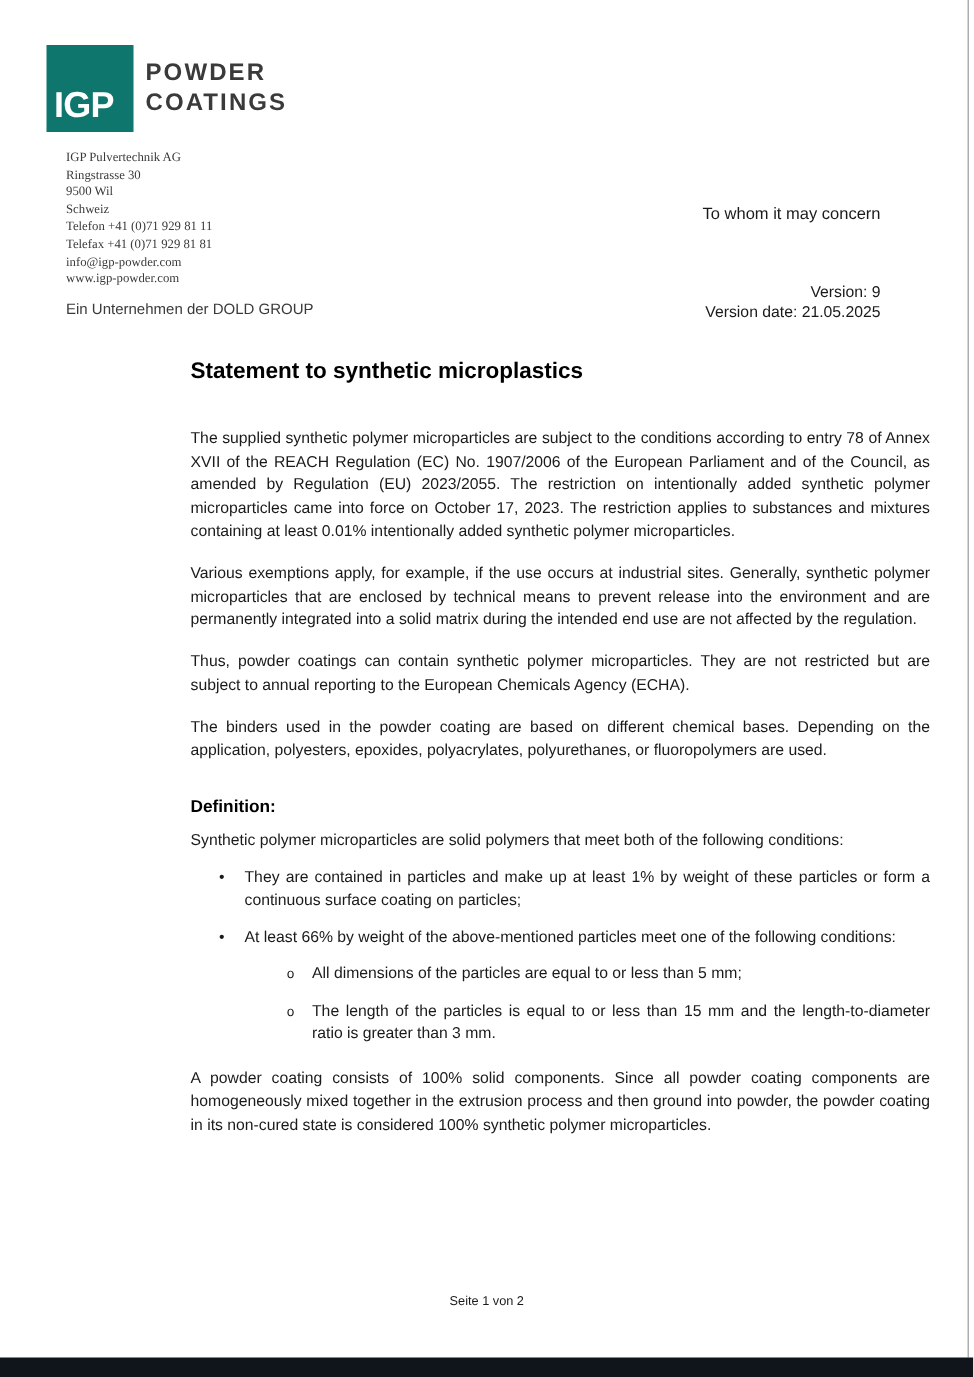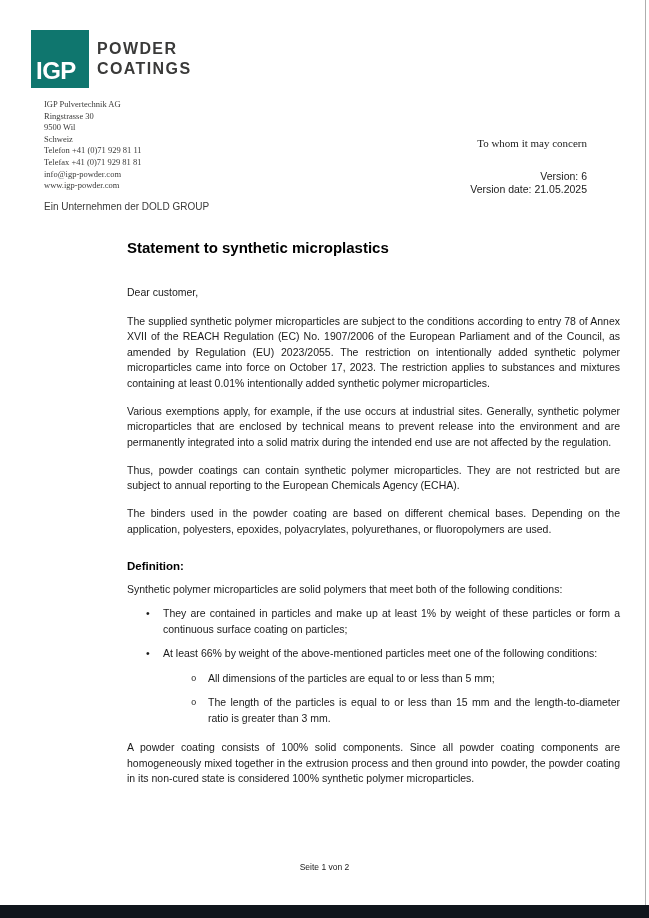--- a/index.html
+++ b/index.html
@@ -78,21 +78,21 @@
     color: #3A3A39;
   }
   .meta {
     position: absolute;
     right: 62px;
     top: 137px;
     text-align: right;
     font-size: 11px;
     line-height: 13px;
   }
-  .meta .recipient { margin-bottom: 20px; font-family: Liberation Serif, serif; }
+  .meta .recipient { margin-bottom: 39px; }
   .meta .version-line { font-size: 10.5px; line-height: 12.5px; }
 
   
   .letter {
     position: absolute;
     left: 91px;
     top: 238px;
     width: 493px;
     font-size: 10.5px;
     line-height: 15.5px;
@@ -185,27 +185,26 @@
     <div>Schweiz</div>
     <div>Telefon +41 (0)71 929 81 11</div>
     <div>Telefax +41 (0)71 929 81 81</div>
     <div>info@igp-powder.com</div>
     <div>www.igp-powder.com</div>
   </div>
   <div class="group-line">Ein Unternehmen der DOLD GROUP</div>
 
   <div class="meta">
     <div class="recipient">To whom it may concern</div>
-    <div class="version-line">Version: 6</div>
+    <div class="version-line">Version: 9</div>
     <div class="version-line">Version date: 21.05.2025</div>
   </div>
 
   <div class="letter">
     <h1 class="letter-title">Statement to synthetic microplastics</h1>
-    <p class="salutation">Dear customer,</p>
 
     <p class="para">The supplied synthetic polymer microparticles are subject to the conditions according to entry 78 of Annex XVII of the REACH Regulation (EC) No. 1907/2006 of the European Parliament and of the Council, as amended by Regulation (EU) 2023/2055. The restriction on intentionally added synthetic polymer microparticles came into force on October 17, 2023. The restriction applies to substances and mixtures containing at least 0.01% intentionally added synthetic polymer microparticles.</p>
     <p class="para">Various exemptions apply, for example, if the use occurs at industrial sites. Generally, synthetic polymer microparticles that are enclosed by technical means to prevent release into the environment and are permanently integrated into a solid matrix during the intended end use are not affected by the regulation.</p>
     <p class="para">Thus, powder coatings can contain synthetic polymer microparticles. They are not restricted but are subject to annual reporting to the European Chemicals Agency (ECHA).</p>
     <p class="para">The binders used in the powder coating are based on different chemical bases. Depending on the application, polyesters, epoxides, polyacrylates, polyurethanes, or fluoropolymers are used.</p>
 
     <div class="definition-heading">Definition:</div>
     <p class="definition-intro">Synthetic polymer microparticles are solid polymers that meet both of the following conditions:</p>
 
     <ul class="bullets">

